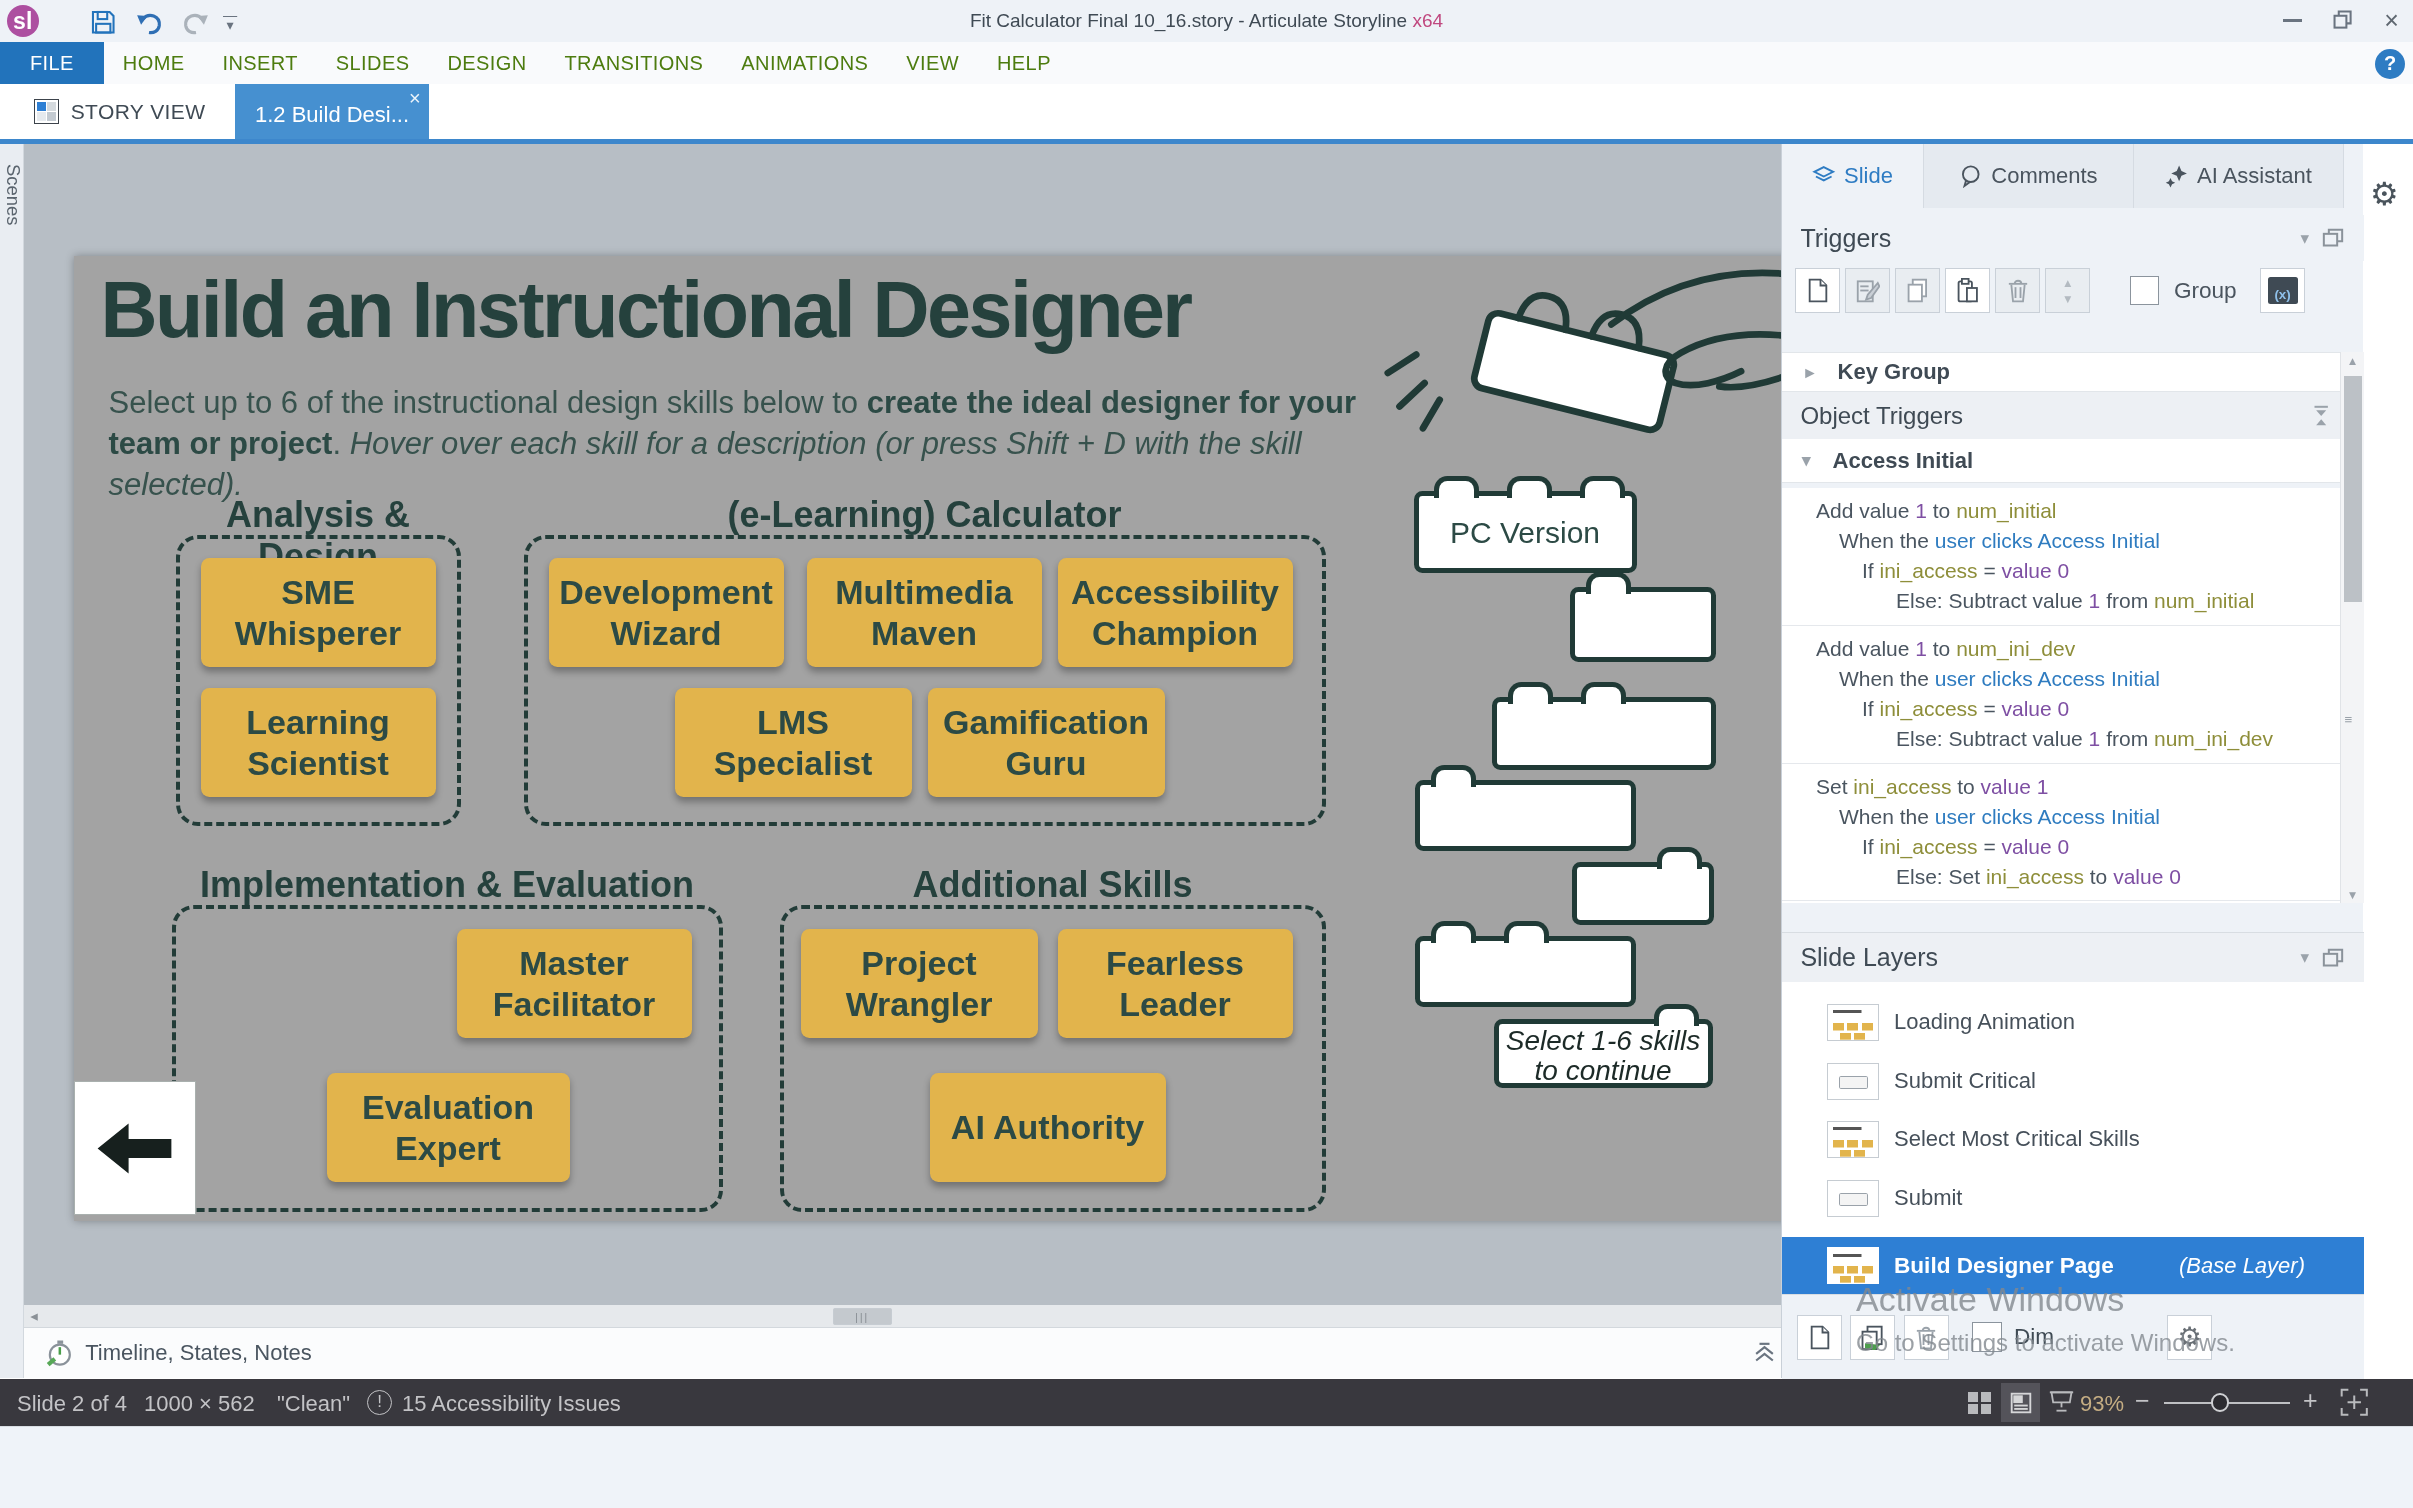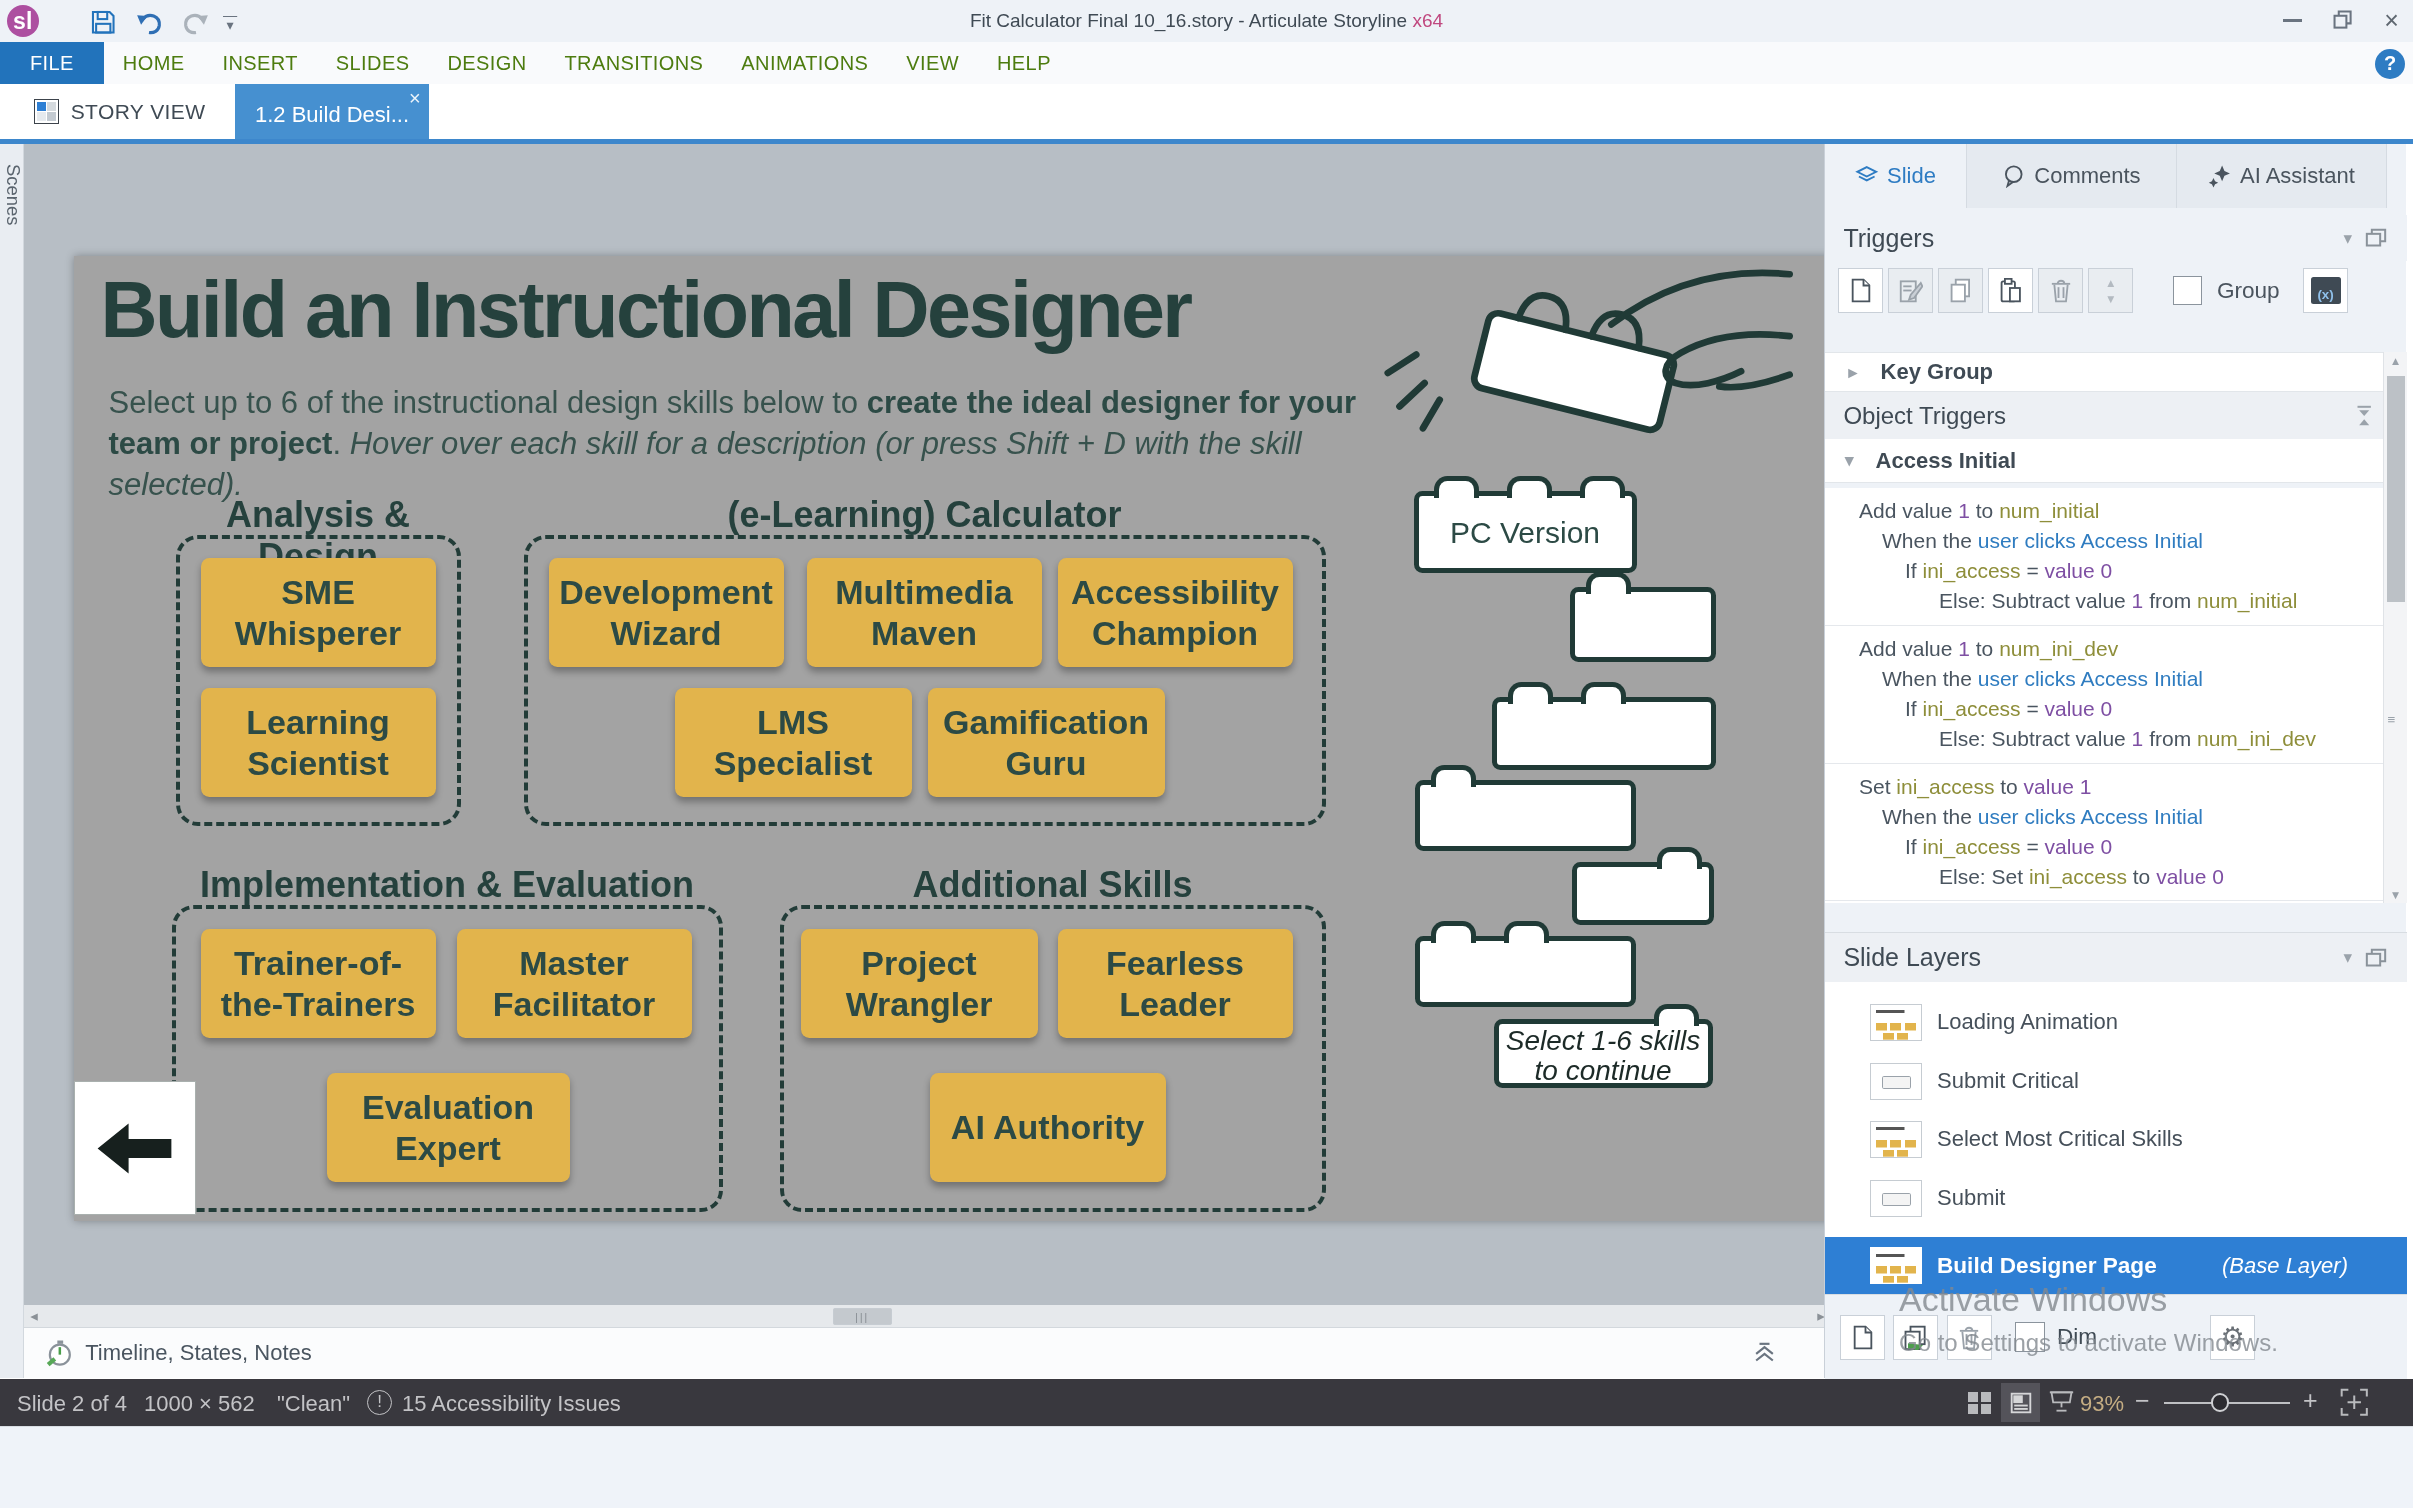--- a/index.html
+++ b/index.html
@@ -37,21 +37,21 @@
   #select-brick .lbl { font-size:28px; font-style:italic; font-weight:500; color:#1c2a27; text-align:center; line-height:1.1; margin-top:1.7px; }
   #back-box { position:absolute; left:0px; top:825px; width:122px; height:134px; background:#fff; border:0.8px solid #a9b0ae; display:flex; align-items:center; justify-content:center; z-index:5; }
   
   #hscroll { position:absolute; left:0; bottom:0; width:1808px; height:22px; background:#e6e9ec; }
   #hscroll .thumb { position:absolute; left:764px; top:2.5px; width:59px; height:17px; background:#c4c9ce; border-radius:1.7px; display:flex; align-items:center; justify-content:center; color:#8b9197; font-size:11.7px; letter-spacing:1.7px; }
   .harr { position:absolute; top:1.7px; color:#8b9197; font-size:15px; }
   
   #timelinebar { position:absolute; left:23.5px; top:1327px; width:1808px; height:51px; background:#fbfcfd; border-top:0.8px solid #d3d8dd; display:flex; align-items:center; }
   #timelinebar .lbl { font-size:22px; color:#4a5560; margin-left:11.7px; }
   
-  #panel { position:absolute; left:1824px; top:144px; width:582px; height:1234px; background:#eef2f7; border-left:0.8px solid #c9d0d8; }
+  #panel { position:absolute; left:1781px; top:144px; width:582px; height:1234px; background:#eef2f7; border-left:0.8px solid #c9d0d8; }
   .ptab { position:absolute; top:0; height:64px; display:flex; align-items:center; justify-content:center; gap:8.4px; font-size:22px; color:#4a545e; background:#e5eaf0; border-right:0.8px solid #d5dbe2; }
   .ptab.active { background:#eef2f7; color:#2e7cc3; border-bottom:none; }
   .sechead { position:absolute; left:0; width:582px; font-size:25px; color:#3f4a54; background:#edf0f4; display:flex; align-items:center; }
   .caret { color:#9aa2aa; font-size:17px; }
   .tbtn { width:45px; height:45px; background:#fff; border:0.8px solid #c9d0d8; display:flex; align-items:center; justify-content:center; }
   .tbtn.dis { background:#e9edf1; }
   .trigrow { position:absolute; left:0; width:582px; background:#fff; display:flex; align-items:center; font-size:22px; font-weight:bold; color:#3f4a54; border-top:0.8px solid #e2e6ea; border-bottom:0.8px solid #e2e6ea; }
   #trigblocks { position:absolute; left:0; top:344px; width:558px; height:415px; background:#fff; }
   .tblock { padding:8.4px 0; border-bottom:0.8px solid #e5e8ec; }
   .tl { font-size:21px; line-height:30px; }
@@ -206,22 +206,20 @@
       <div class="skill" style="left:733px;top:302px;width:235px;">Multimedia
 Maven</div>
       <div class="skill" style="left:984px;top:302px;width:235px;">Accessibility
 Champion</div>
       <div class="skill" style="left:601px;top:432px;width:237px;">LMS Specialist</div>
       <div class="skill" style="left:854px;top:432px;width:237px;">Gamification
 Guru</div>
 
       <div class="gtitle" style="left:98px;top:608px;width:551px;">Implementation &amp; Evaluation</div>
       <div class="gbox" style="left:98px;top:649px;width:551px;height:307px;"></div>
-      <div class="skill" style="left:127px;top:673px;width:235px;">Trainer-of-
-the-Trainers</div>
       <div class="skill" style="left:383px;top:673px;width:235px;">Master
 Facilitator</div>
       <div class="skill" style="left:253px;top:817px;width:243px;">Evaluation
 Expert</div>
 
       <div class="gtitle" style="left:706px;top:608px;width:546px;">Additional Skills</div>
       <div class="gbox" style="left:706px;top:649px;width:546px;height:307px;"></div>
       <div class="skill" style="left:727px;top:673px;width:237px;">Project
 Wrangler</div>
       <div class="skill" style="left:984px;top:673px;width:235px;">Fearless

